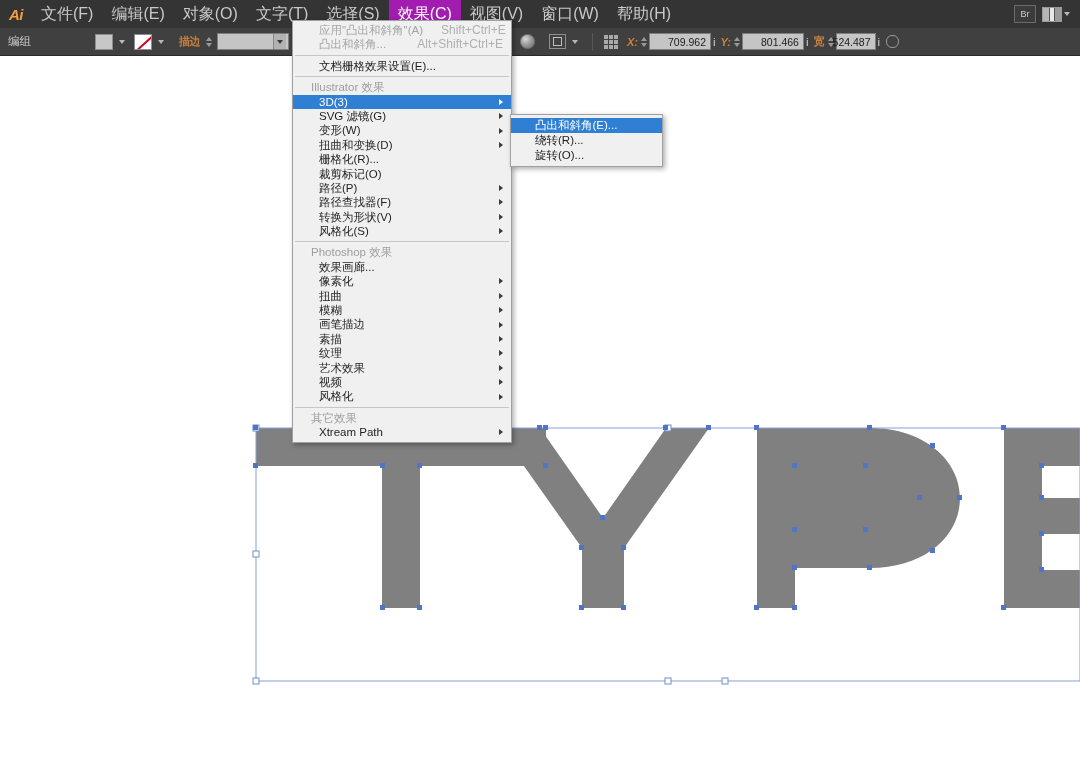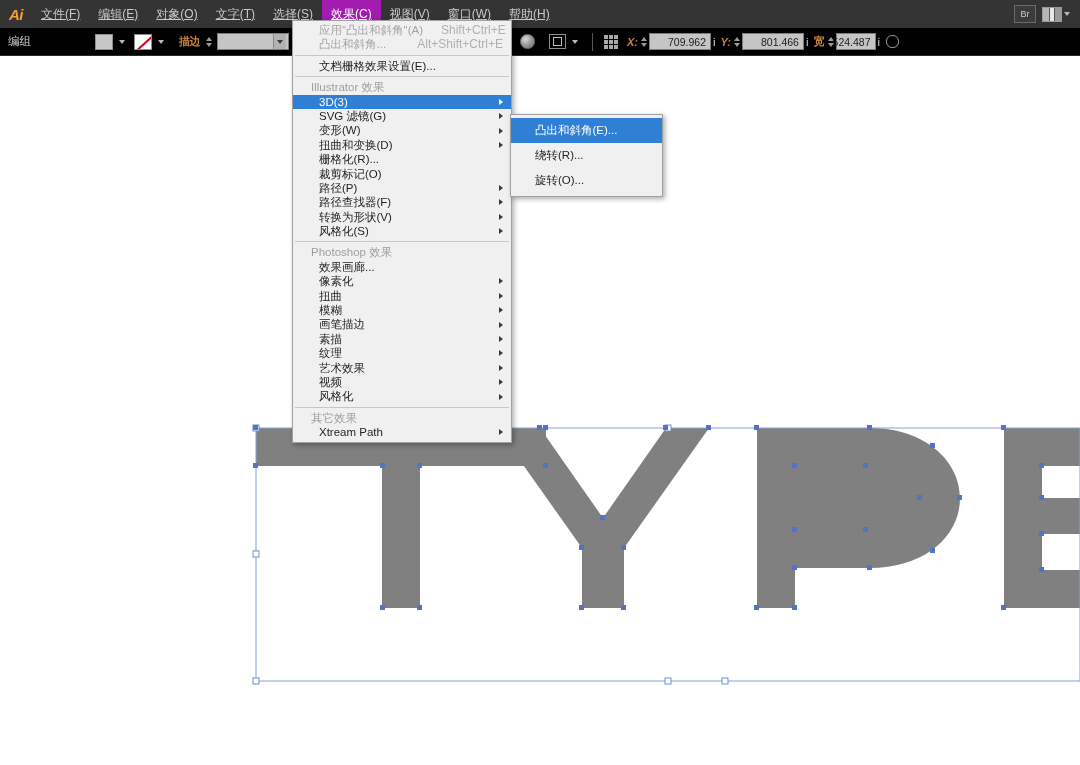--- a/index.html
+++ b/index.html
@@ -17,21 +17,21 @@
     background: #343434;
     display: flex; align-items: center;
   }
   .ai-logo {
     width: 32px; height: 28px; display: flex; align-items: center;
     justify-content: center; color: #f79d3c; font-size: 15px;
     font-weight: bold; font-style: italic; letter-spacing: -0.5px;
   }
   .menu-item {
     height: 28px; padding: 0 9px; display: flex; align-items: center;
-    color: #c9c9c9; font-size: 12px; white-space: nowrap; text-decoration: underline;
+    color: #c9c9c9; font-size: 16px; white-space: nowrap;
   }
   .menu-item.active { background: #a21caf; color: #ffffff; }
   .menubar-right { margin-left: auto; display: flex; align-items: center; gap: 6px; padding-right: 10px; }
   .mb-btn {
     width: 22px; height: 18px; border: 1px solid #6a6a6a; border-radius: 0;
     display: flex; align-items: center; justify-content: center;
     color: #cfcfcf; font-size: 9px; background: #3c3c3c;
   }
   .mb-btn2 {
     display: flex; align-items: center; gap: 2px; color: #cfcfcf; font-size: 8px;
@@ -41,21 +41,21 @@
     display: flex;
   }
   .swatch-grid i { display: block; border-right: 1px solid #555; }
   .swatch-grid i:nth-child(1) { width: 7px; background: #b5b5b5; }
   .swatch-grid i:nth-child(2) { width: 6px; background: #e8e8e8; }
   .swatch-grid i:nth-child(3) { width: 6px; background: #9a9a9a; border-right: none; }
 
   
   .controlbar {
     position: absolute; top: 28px; left: 0; width: 1080px; height: 28px;
-    background: #000000; border-bottom: 1px solid #2a2a2a;
+    background: #404040; border-bottom: 1px solid #2a2a2a;
     display: flex; align-items: center; font-size: 11px; color: #cfcfcf;
   }
   .cb-label { padding: 0 8px; color: #d0d0d0; font-size: 11.5px; white-space: nowrap; }
   .cb-group { display: flex; align-items: center; gap: 3px; margin-right: 6px; }
   .fillbox {
     width: 18px; height: 16px; border: 1px solid #8d8d8d; background: #c7c7c7;
   }
   .nonebox {
     width: 18px; height: 16px; border: 1px solid #8d8d8d; background: #ffffff;
     position: relative; overflow: hidden;
@@ -157,21 +157,21 @@
   }
   .msep { height: 1px; background: #c6c6c6; margin: 3px 2px 3px 2px; }
 
   
   .submenu {
     position: absolute; left: 510px; top: 114px; width: 153px;
     background: #f0f0f0; border: 1px solid #a0a0a0;
     box-shadow: 2px 2px 5px rgba(0,0,0,0.32);
     padding: 3px 0; font-size: 11.5px; color: #1e1e1e; z-index: 60;
   }
-  .submenu .mrow { height: 25px; line-height: 15px; padding-left: 24px; }
+  .submenu .mrow { height: 15px; line-height: 15px; padding-left: 24px; }
 </style>
 </head>
 <body>
 
 <div id="app">
 
   <div class="canvas">
     <svg class="artboard-svg" width="1080" height="687" viewBox="0 0 1080 687">
 
       <g fill="#808080">

